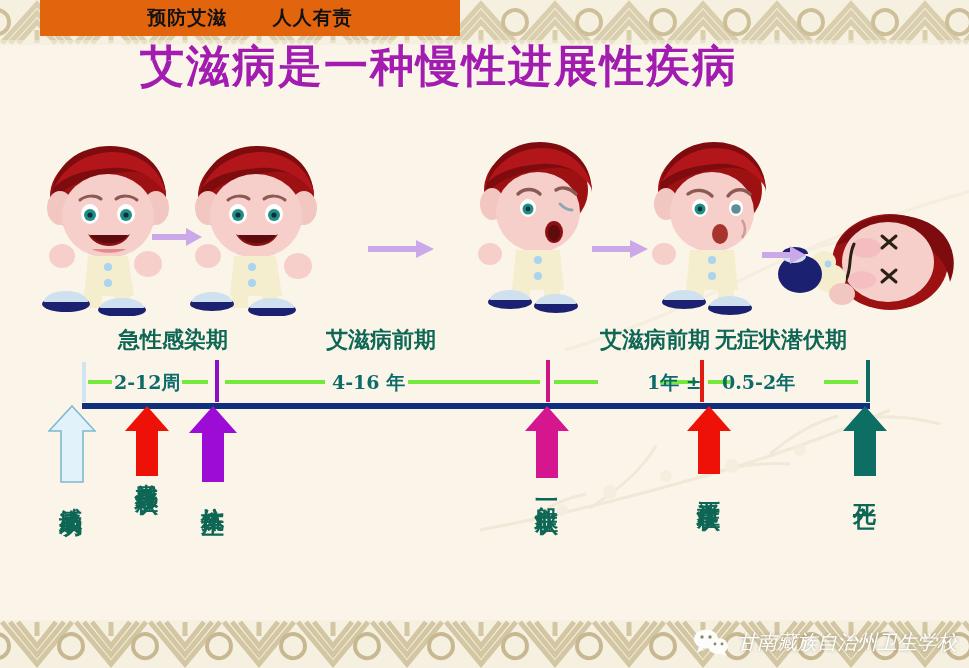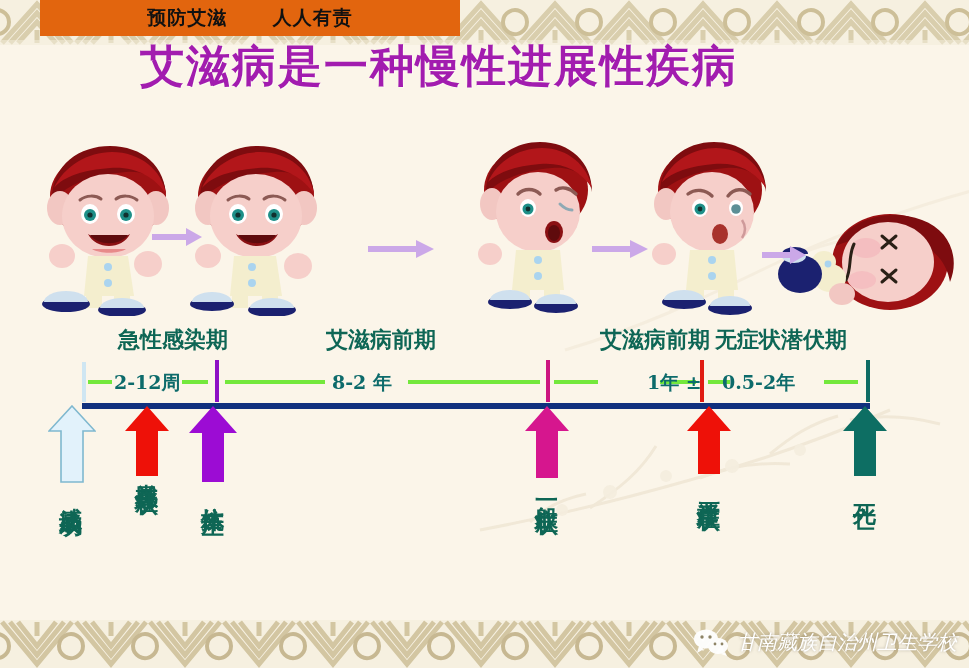--- a/index.html
+++ b/index.html
@@ -390,21 +390,21 @@
     <div class="dur-line" style="left:88px;  top:20px; width:24px;"></div>
     <div class="dur-line" style="left:182px; top:20px; width:26px;"></div>
     <div class="dur-line" style="left:225px; top:20px; width:100px;"></div>
     <div class="dur-line" style="left:408px; top:20px; width:132px;"></div>
     <div class="dur-line" style="left:554px; top:20px; width:44px;"></div>
     <div class="dur-line" style="left:660px; top:20px; width:36px;"></div>
     <div class="dur-line" style="left:708px; top:20px; width:22px;"></div>
     <div class="dur-line" style="left:824px; top:20px; width:34px;"></div>
 
     <div class="dur-text" style="left:114px; top:10px;">2-12周</div>
-    <div class="dur-text" style="left:332px; top:10px;">8-2 年</div>
+    <div class="dur-text" style="left:332px; top:10px;">4-16 年</div>
     <div class="dur-text" style="left:603px; top:10px;margin-left:44px;">1年 ±</div>
     <div class="dur-text" style="left:722px; top:10px;">0.5-2年</div>
   </div>
 
   <div class="axis"></div>
 
   <div class="arrows">
 
     <svg class="up-arrow" style="left:48px; top:0px; width:48px; height:78px;" viewBox="0 0 48 78">
       <path d="M24,1 L47,26 L35,26 L35,77 L13,77 L13,26 L1,26 Z" fill="#e2f2fb" stroke="#7fb8cf" stroke-width="1.6"></path>

